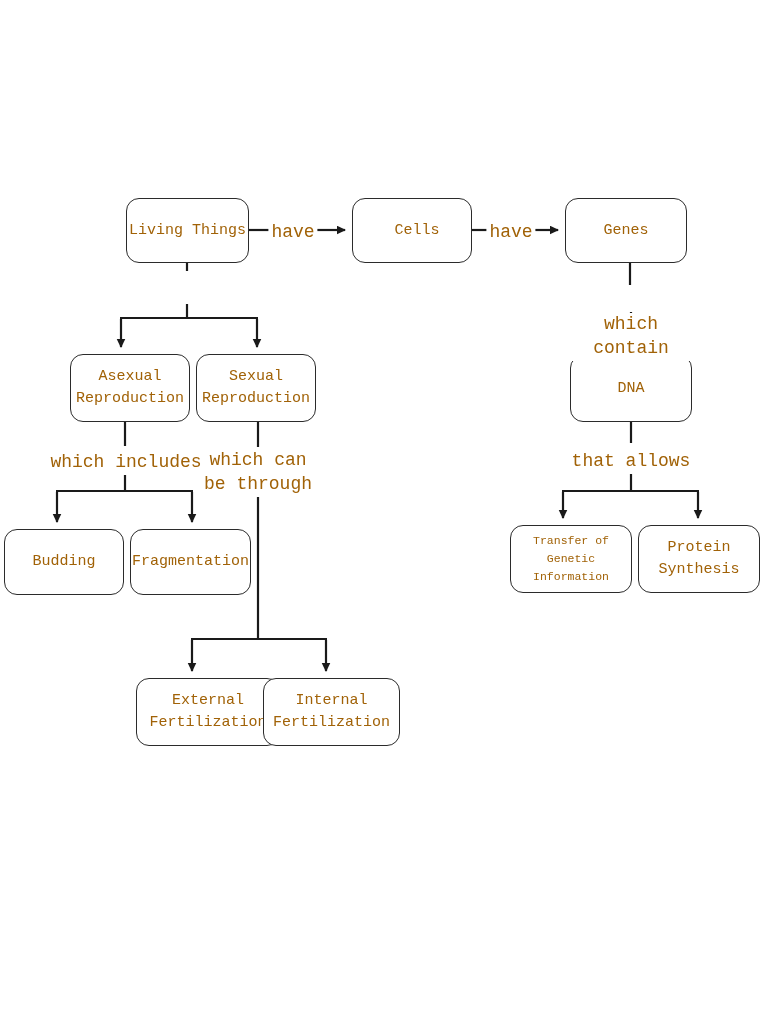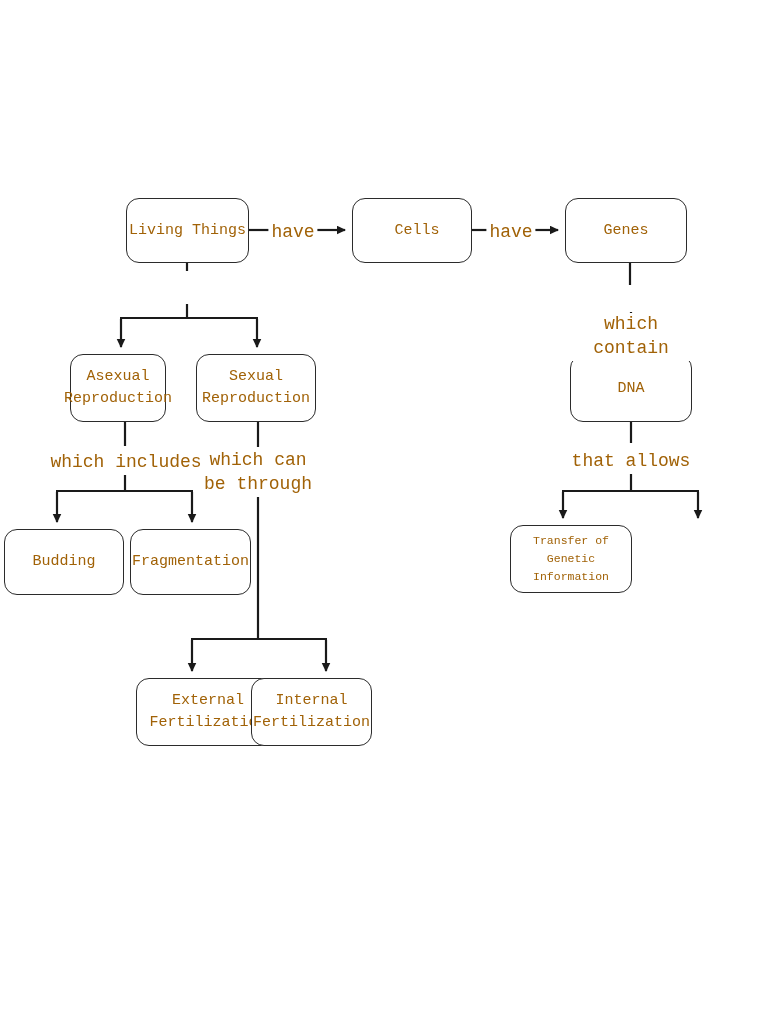--- a/index.html
+++ b/index.html
@@ -48,29 +48,29 @@
     font-size: 18px;
     line-height: 1.32;
     white-space: pre-line;
     background: #ffffff;
     padding: 0 3px;
   }
   
   #n-living   { left:126px; top:198px; width:123px; height:65px; }
   #n-cells    { left:352px; top:198px; width:120px; height:65px;padding-left:10px; }
   #n-genes    { left:565px; top:198px; width:122px; height:65px; }
-  #n-asexual  { left:70px;  top:354px; width:96px; height:68px; }
+  #n-asexual  { left:70px;  top:354px; width:120px; height:68px; }
   #n-sexual   { left:196px; top:354px; width:120px; height:68px; }
   #n-dna      { left:570px; top:355px; width:122px; height:67px; }
   #n-budding  { left:4px;   top:529px; width:120px; height:66px; }
   #n-frag     { left:130px; top:529px; width:121px; height:66px; }
   #n-transfer { left:510px; top:525px; width:122px; height:68px; }
   #n-protein  { left:638px; top:525px; width:122px; height:68px; }
   #n-external { left:136px; top:678px; width:144px; height:68px; }
-  #n-internal { left:251px; top:678px; width:121px; height:68px; }
+  #n-internal { left:263px; top:678px; width:137px; height:68px; }
   
   #l-have1     { left:293px; top:221px; }
   #l-have2     { left:511px; top:221px; }
   #l-reproduce { left:188px; top:269px; }
   #l-contain   { left:631px; top:302px;margin-top:11px; }
   #l-includes  { left:126px; top:451px; }
   #l-whichcan  { left:258px; top:449px; }
   #l-allows    { left:631px; top:450px; }
 </style>
 </head>
@@ -144,20 +144,24 @@
   <div class="node" id="n-budding">
     <span class="label">Budding</span>
   </div>
   <div class="node" id="n-frag">
     <span class="label">Fragmentation</span>
   </div>
   <div class="node small" id="n-transfer">
     <span class="label">Transfer of Genetic
 Information</span>
   </div>
+  <div class="node" id="n-protein">
+    <span class="label">Protein
+Synthesis</span>
+  </div>
   <div class="node" id="n-external">
     <span class="label">External
 Fertilization</span>
   </div>
   <div class="node" id="n-internal">
     <span class="label">Internal
 Fertilization</span>
   </div>
 
   <div class="edge-label" id="l-have1">have</div>

